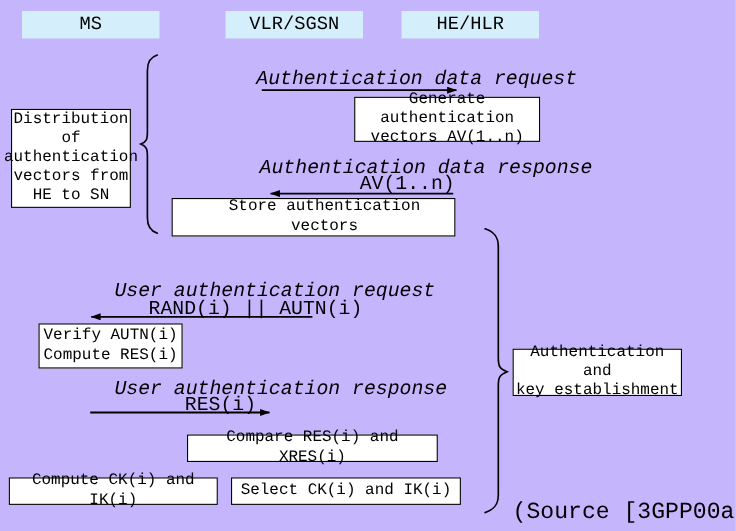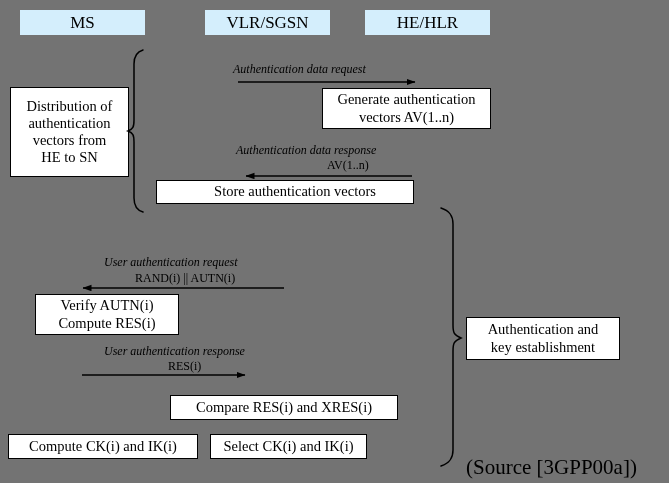--- a/index.html
+++ b/index.html
@@ -4,22 +4,22 @@
 <style>
   html, body {
     margin: 0;
     padding: 0;
     background: #ffffff;
   }
   #canvas {
     position: relative;
     width: 669px;
     height: 483px;
-    background: #737373;
-    font-family: Liberation Serif, serif;
+    background: #c4b5fd;
+    font-family: Liberation Mono, monospace;
     overflow: hidden;
   }
   .hdr {
     position: absolute;
     background: #d4eefc;
     color: #000;
     font-size: 17px;
     text-align: center;
     line-height: 25px;
     height: 25px;
@@ -33,21 +33,21 @@
     font-size: 14.5px;
     text-align: center;
     box-sizing: border-box;
     display: flex;
     align-items: center;
     justify-content: center;
     line-height: 1.18;
   }
   .lbl {
     position: absolute;
-    font-size: 12px;
+    font-size: 18px;
     color: #000;
     white-space: nowrap;
   }
   .lbl.it { font-style: italic; }
   .srcnote {
     position: absolute;
     font-size: 21px;
     color: #000;
     white-space: nowrap;
   }
@@ -61,21 +61,21 @@
 </style>
 </head>
 <body>
 
 <div id="canvas">
 
   <div class="hdr" style="left:20px;top:10px;width:125px;">MS</div>
   <div class="hdr" style="left:365px;top:10px;width:125px;">HE/HLR</div>
   <div class="hdr" style="left:205px;top:10px;width:125px;">VLR/SGSN</div>
 
-  <div class="box" style="left:10px;top:87px;width:119px;height:90px;">
+  <div class="box" style="left:10px;top:99px;width:109px;height:90px;">
     <span>
         <div>Distribution of</div>
         <div>authentication</div>
         <div>vectors from</div>
         <div>HE to SN</div>
       </span>
   </div>
 
   <div class="box" style="left:466px;top:317px;width:154px;height:43px;">
     <span>
@@ -84,47 +84,47 @@
       </span>
   </div>
 
   <div class="box" style="left:322px;top:88px;width:169px;height:41px;">
     <span>
         <div>Generate authentication</div>
         <div>vectors AV(1..n)</div>
       </span>
   </div>
 
-  <div class="box" style="left:156px;top:180px;width:258px;height:24px;padding-left:20px;">
+  <div class="box" style="left:156px;top:180px;width:258px;height:35px;padding-left:20px;">
     <span>
         <div>Store authentication vectors</div>
       </span>
   </div>
 
 
-  <div class="box" style="left:35px;top:294px;width:144px;height:41px;">
+  <div class="box" style="left:35px;top:294px;width:131px;height:41px;">
     <span>
         <div>Verify AUTN(i)</div>
         <div>Compute RES(i)</div>
       </span>
   </div>
 
   <div class="box" style="left:170px;top:395px;width:228px;height:25px;">
     <span>
         <div>Compare RES(i) and XRES(i)</div>
       </span>
   </div>
 
   <div class="box" style="left:8px;top:434px;width:190px;height:25px;">
     <span>
         <div>Compute CK(i) and IK(i)</div>
       </span>
   </div>
 
-  <div class="box" style="left:210px;top:434px;width:157px;height:25px;">
+  <div class="box" style="left:210px;top:434px;width:209px;height:25px;">
     <span>
         <div>Select CK(i) and IK(i)</div>
       </span>
   </div>
 
   <div class="lbl it" style="left:233px;top:62px;">Authentication data request</div>
 
   <div class="lbl it" style="left:236px;top:143px;">Authentication data response</div>
   <div class="lbl" style="left:327px;top:158px;">AV(1..n)</div>
 

